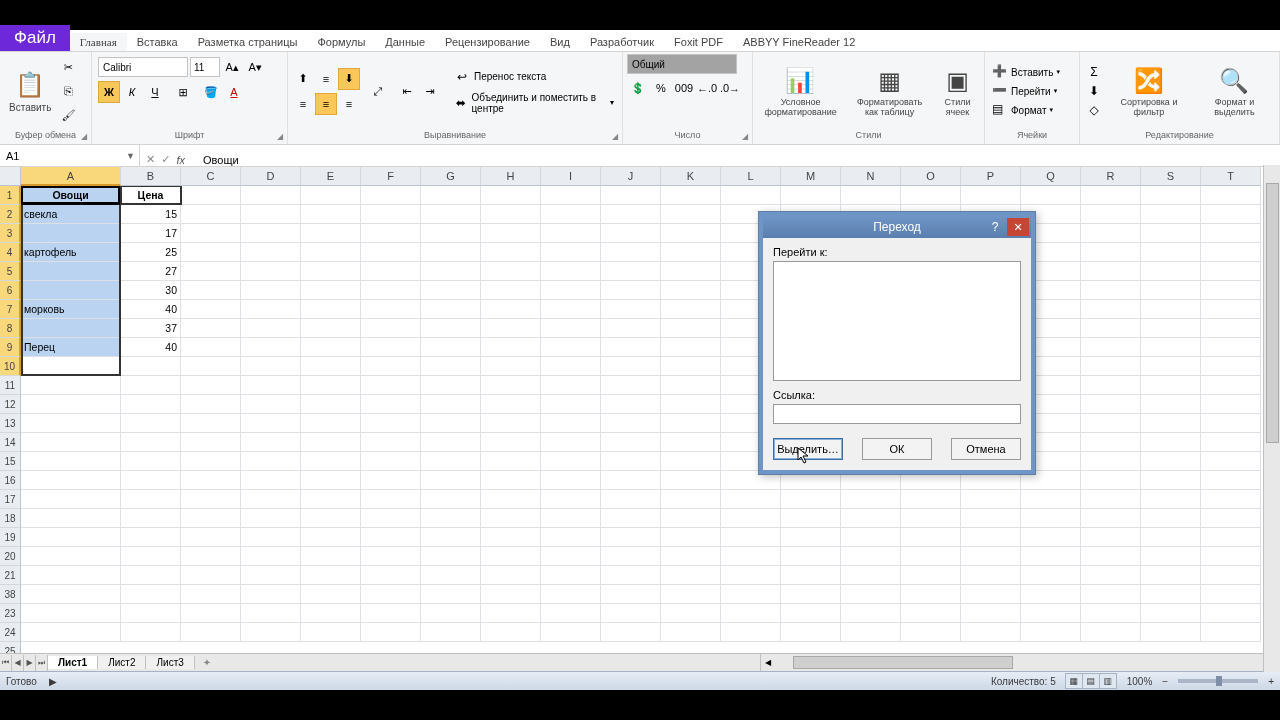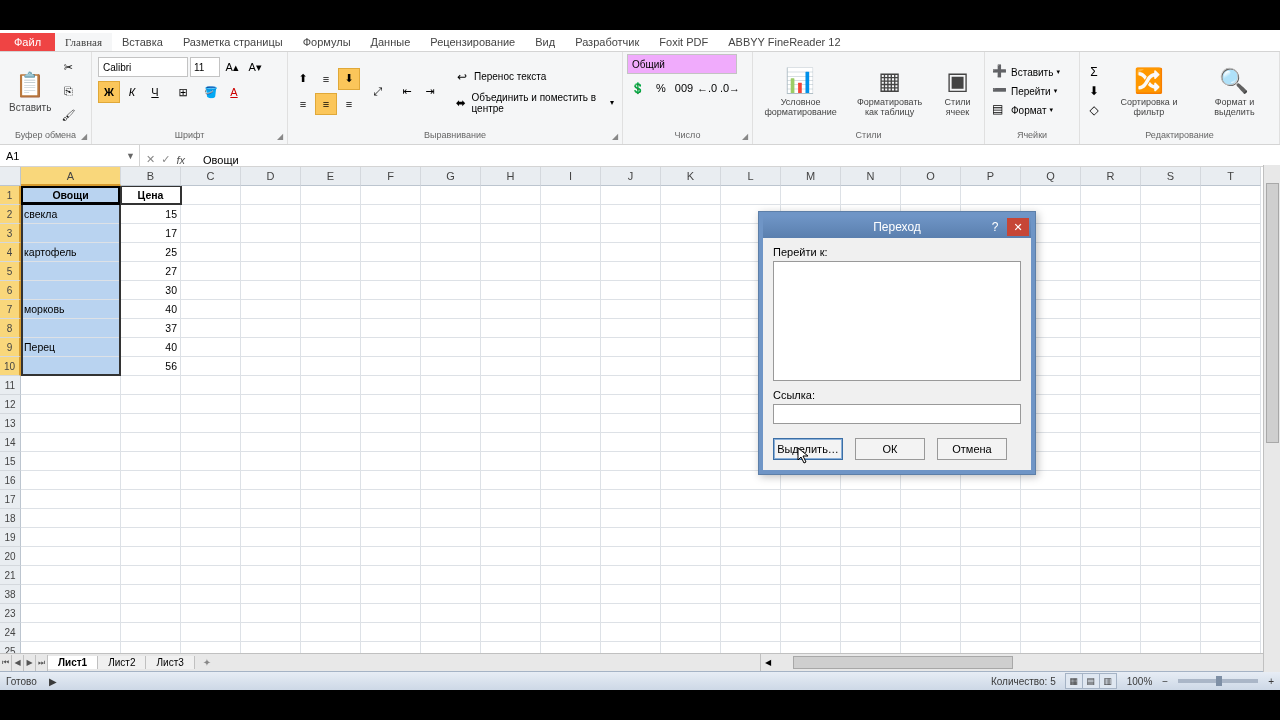--- a/index.html
+++ b/index.html
@@ -1,21 +1,21 @@
 <!DOCTYPE html>
 <html><head>
 <meta charset="utf-8">
 <style>
 * { margin: 0; padding: 0; box-sizing: border-box; font-family: 'Segoe UI', Tahoma, sans-serif; }
 body { background: #000; width: 1280px; height: 720px; overflow: hidden; position: relative; }
 .app { position: absolute; top: 30px; left: 0; right: 0; bottom: 30px; background: #fff; display: flex; flex-direction: column; }
 
 
 .tabs-bar { background: #fff; height: 22px; display: flex; align-items: flex-end; border-bottom: 1px solid #d4d4d4; }
-.file-tab { background: #ef4444; color: #fff; padding: 3px 14px; font-size: 11px; cursor: pointer; }
+.file-tab { background: #6d28d9; color: #fff; padding: 3px 14px; font-size: 17px; cursor: pointer; }
 .tab { padding: 3px 10px; font-size: 11px; cursor: pointer; color: #444; }
 .tab.active { background: #f5f6f7; font-family: Liberation Serif, serif; }
 
 .win-controls { position: absolute; top: 32px; right: 5px; display: flex; gap: 6px; }
 .win-controls span { width: 14px; height: 14px; font-size: 11px; color: #666; cursor: pointer; text-align: center; }
 
 
 .ribbon { background: #f5f6f7; height: 93px; border-bottom: 1px solid #d4d4d4; display: flex; position: relative; }
 .group { border-right: 1px solid #e0e0e0; padding: 2px 4px; display: flex; flex-direction: column; justify-content: space-between; position: relative; }
 .group-label { font-size: 9px; color: #666; text-align: center; padding: 2px 0; }
@@ -23,21 +23,21 @@
 .dlg-launcher { position: absolute; right: 2px; bottom: 2px; font-size: 8px; color: #888; cursor: pointer; width: 10px; height: 10px; text-align: center; }
 
 .big-btn { display: flex; flex-direction: column; align-items: center; padding: 2px 5px; font-size: 10px; color: #444; cursor: pointer; gap: 1px; }
 .big-btn .ico { width: 32px; height: 32px; display: flex; align-items: center; justify-content: center; font-size: 24px; }
 .small-btn { width: 22px; height: 22px; display: flex; align-items: center; justify-content: center; font-size: 11px; cursor: pointer; border: 1px solid transparent; }
 .small-btn.active { background: #fbc65a; border: 1px solid #e0a838; }
 
 .font-select { display: flex; gap: 2px; align-items: center; }
 .font-name { width: 90px; height: 20px; border: 1px solid #c3c3c3; font-size: 10px; padding: 2px 4px; background: #fff; }
 .font-size { width: 30px; height: 20px; border: 1px solid #c3c3c3; font-size: 10px; padding: 2px 3px; background: #fff; }
-.num-select { width: 110px; height: 20px; border: 1px solid #c3c3c3; font-size: 10px; padding: 2px 4px; background: #f0abfc; }
+.num-select { width: 110px; height: 20px; border: 1px solid #c3c3c3; font-size: 10px; padding: 2px 4px; background: #a3a3a3; }
 
 .clipboard-col { display: flex; flex-direction: column; gap: 2px; }
 .wrap-row { display: flex; align-items: center; gap: 4px; font-size: 10px; padding: 2px 4px; cursor: pointer; }
 .wrap-row .ic { width: 16px; height: 16px; display: flex; align-items: center; justify-content: center; font-size: 12px; }
 .font-row { display: flex; gap: 1px; }
 
 .align-col { display: flex; flex-direction: column; gap: 3px; }
 .align-row { display: flex; gap: 1px; }
 .num-row { display: flex; gap: 1px; }
 
@@ -100,21 +100,21 @@
 
 
 .dialog { position: absolute; top: 211px; left: 758px; width: 278px; background: #f0f0f0; border: 1px solid #5d7fa8; box-shadow: 2px 2px 8px rgba(0,0,0,0.25); font-size: 11px; }
 .dlg-title { height: 26px; background: linear-gradient(#6f95c6, #5a7fae); display: flex; align-items: center; justify-content: center; color: #fff; font-size: 12px; position: relative; padding: 0 6px; border: 4px solid #6f95c6; border-bottom: none; }
 .dlg-title .help { position: absolute; right: 26px; top: 2px; width: 20px; height: 18px; color: #fff; display: flex; align-items: center; justify-content: center; cursor: pointer; font-size: 12px; }
 .dlg-title .close { position: absolute; right: 2px; top: 2px; width: 22px; height: 18px; background: #c64636; color: #fff; display: flex; align-items: center; justify-content: center; cursor: pointer; font-size: 11px; }
 .dlg-body { padding: 8px 10px 10px; border: 4px solid #6f95c6; border-top: none; }
 .dlg-label { font-size: 11px; margin-bottom: 3px; }
 .dlg-list { width: 100%; height: 120px; background: #fff; border: 1px solid #999; margin-bottom: 8px; }
 .dlg-input { width: 100%; height: 20px; background: #fff; border: 1px solid #999; margin-bottom: 14px; }
-.dlg-btns { display: flex; gap: 12px; justify-content: flex-start; }
+.dlg-btns { display: flex; gap: 12px; justify-content: space-between; }
 .dlg-btn { width: 70px; height: 22px; background: #f3f3f3; border: 1px solid #999; font-size: 11px; cursor: pointer; }
 .dlg-btn.focus { border: 1px solid #3b6ea5; box-shadow: 0 0 0 1px #8ab0d9 inset; }
 
 .cursor { position: absolute; width: 14px; height: 18px; pointer-events: none; z-index: 999; }
 .cursor svg { width: 100%; height: 100%; }
 </style>
 </head>
 <body>
 
 <div class="app">
@@ -570,42 +570,20 @@
               <div class="cell"></div>
               <div class="cell"></div>
               <div class="cell"></div>
               <div class="cell"></div>
               <div class="cell"></div>
               <div class="cell"></div>
               <div class="cell"></div>
               <div class="cell"></div>
             </div>
             <div class="grid-row">
-              <div class="cell colA sel-col"></div>
-              <div class="cell num">56</div>
-              <div class="cell"></div>
-              <div class="cell"></div>
-              <div class="cell"></div>
-              <div class="cell"></div>
-              <div class="cell"></div>
-              <div class="cell"></div>
-              <div class="cell"></div>
-              <div class="cell"></div>
-              <div class="cell"></div>
-              <div class="cell"></div>
-              <div class="cell"></div>
-              <div class="cell"></div>
-              <div class="cell"></div>
-              <div class="cell"></div>
-              <div class="cell"></div>
-              <div class="cell"></div>
-              <div class="cell"></div>
-              <div class="cell"></div>
-            </div>
-            <div class="grid-row">
               <div class="cell colA"></div>
               <div class="cell"></div>
               <div class="cell"></div>
               <div class="cell"></div>
               <div class="cell"></div>
               <div class="cell"></div>
               <div class="cell"></div>
               <div class="cell"></div>
               <div class="cell"></div>
               <div class="cell"></div>

